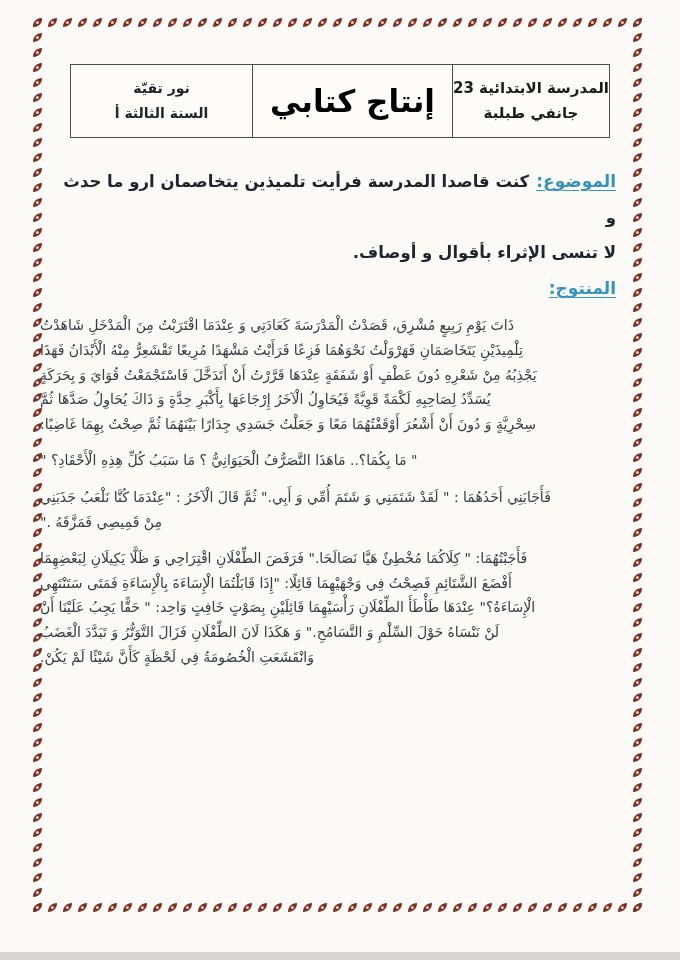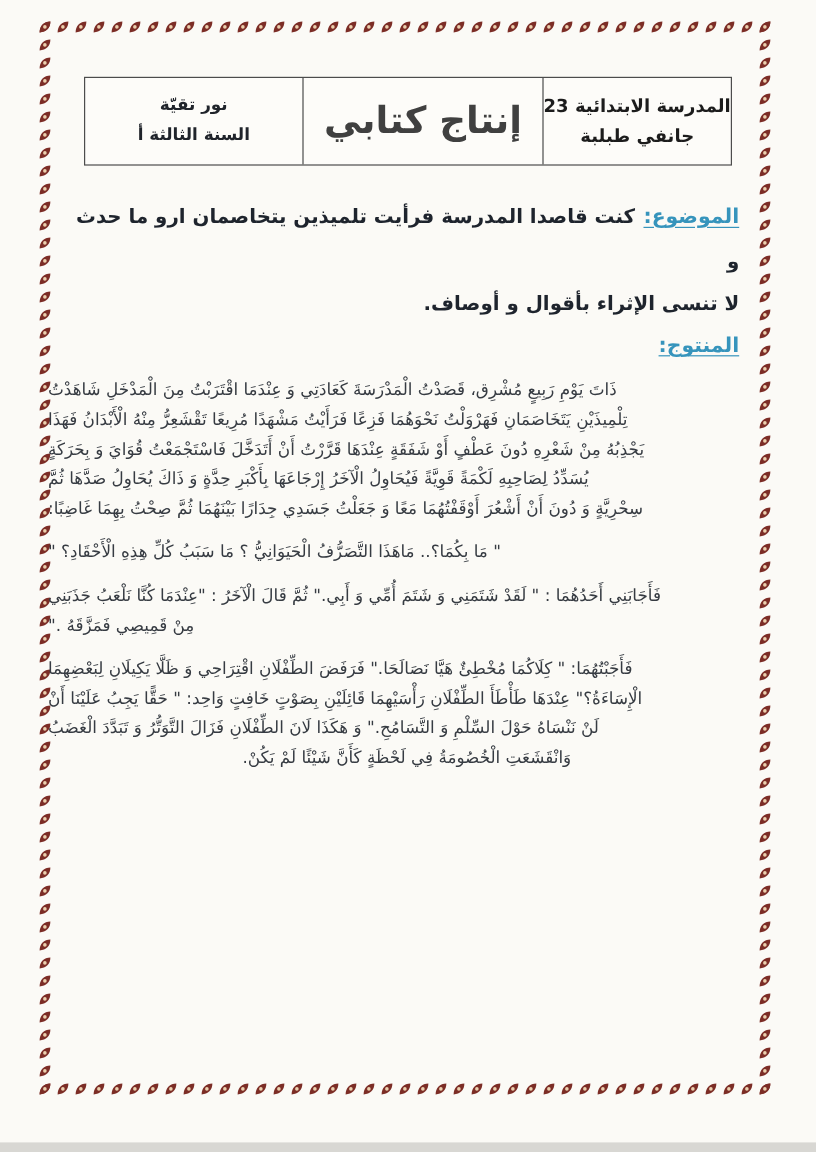--- a/index.html
+++ b/index.html
@@ -13,21 +13,21 @@
 
   
   .header{
     display:flex; border:1.6px solid #4c4c4c; background:#fdfcf9;
     height:72px;
   }
   .cell{display:flex; flex-direction:column; justify-content:center; align-items:center; text-align:center;}
   .cell.school{flex:0 0 29%; font-size:15px; font-weight:bold; color:#1c1c1c; line-height:1.65;}
   .cell.titlecell{
     flex:0 0 37%; border-right:1.6px solid #4c4c4c; border-left:1.6px solid #4c4c4c;
-    font-size:31px; font-weight:bold; color:#404040; letter-spacing:1px;
+    font-size:31px; font-weight:bold; color:#000000; letter-spacing:1px;
   }
   .cell.student{flex:1; font-size:14px; font-weight:bold; color:#20242b; line-height:1.8;}
 
   
   .subject{
     margin:25px -6px 0 -14px;
     font-size:16.5px; font-weight:bold; color:#1e242d; line-height:2.15;
   }
   .blabel{
     color:#3694bc; font-size:17px; font-weight:bold;
@@ -36,21 +36,21 @@
   .product{margin:8px -6px 0 0;}
 
   
   .essay{
     margin:15px -28px 0 -30px;
     font-size:14px; color:#363b42; font-weight:500;
   }
   .essay .para{margin-bottom:12px;}
   .essay .para.indent{padding-right:62px;}
   .essay .line{line-height:24.6px; white-space:nowrap; text-align:left;}
-  .essay .line.center{text-align:center;}
+  .essay .line.center{}
 
   .photo-edge{position:absolute; left:0; right:0; bottom:0; height:8px; background:#d8d7d3;}
 </style>
 </head>
 <body>
 
 <div class="page">
 
   <svg class="frame" width="680" height="960" viewBox="0 0 680 960" aria-hidden="true">
     <defs>
@@ -98,20 +98,21 @@
         </div>
         <div class="para indent">
           <div class="line">" مَا بِكُمَا؟.. مَاهَذَا التَّصَرُّفُ الْحَيَوَانِيُّ ؟ مَا سَبَبُ كُلِّ هِذِهِ الْأَحْقَادِ؟ "</div>
         </div>
         <div class="para">
           <div class="line">فَأَجَابَنِي أَحَدُهُمَا : " لَقَدْ شَتَمَنِي وَ شَتَمَ أُمِّي وَ أَبِي." ثُمَّ قَالَ الْآخَرُ : "عِنْدَمَا كُنَّا نَلْعَبُ جَذَبَنِي</div>
           <div class="line">مِنْ قَمِيصِي فَمَزَّقَهُ ."</div>
         </div>
         <div class="para">
           <div class="line">فَأَجَبْتُهُمَا: " كِلَاكُمَا مُخْطِئٌ هَيَّا نَصَالَحَا." فَرَفَضَ الطِّفْلَانِ اقْتِرَاحِي وَ ظَلَّا يَكِيلَانِ لِبَعْضِهِمَا</div>
+          <div class="line">أَفْضَعَ الشَّتَائِمِ فَصِحْتُ فِي وَجْهَيْهِمَا قَائِلًا: "إِذَا قَابَلْتُمَا الْإِسَاءَةَ بِالْإِسَاءَةِ فَمَتَى سَتَنْتَهِي</div>
           <div class="line">الْإِسَاءَةُ؟" عِنْدَهَا طَأْطَأَ الطِّفْلَانِ رَأْسَيْهِمَا قَائِلَيْنِ بِصَوْتٍ خَافِتٍ وَاحِد: " حَقًّا يَجِبُ عَلَيْنَا أَنْ</div>
           <div class="line">لَنْ نَنْسَاهُ حَوْلَ السِّلْمِ وَ التَّسَامُحِ." وَ هَكَذَا لَانَ الطِّفْلَانِ فَزَالَ التَّوَتُّرُ وَ تَبَدَّدَ الْغَضَبُ</div>
           <div class="line center">وَانْقَشَعَتِ الْخُصُومَةُ فِي لَحْظَةٍ كَأَنَّ شَيْئًا لَمْ يَكُنْ.</div>
         </div>
       </div>
 
   </div>
 
   <div class="photo-edge"></div>
 </div>

